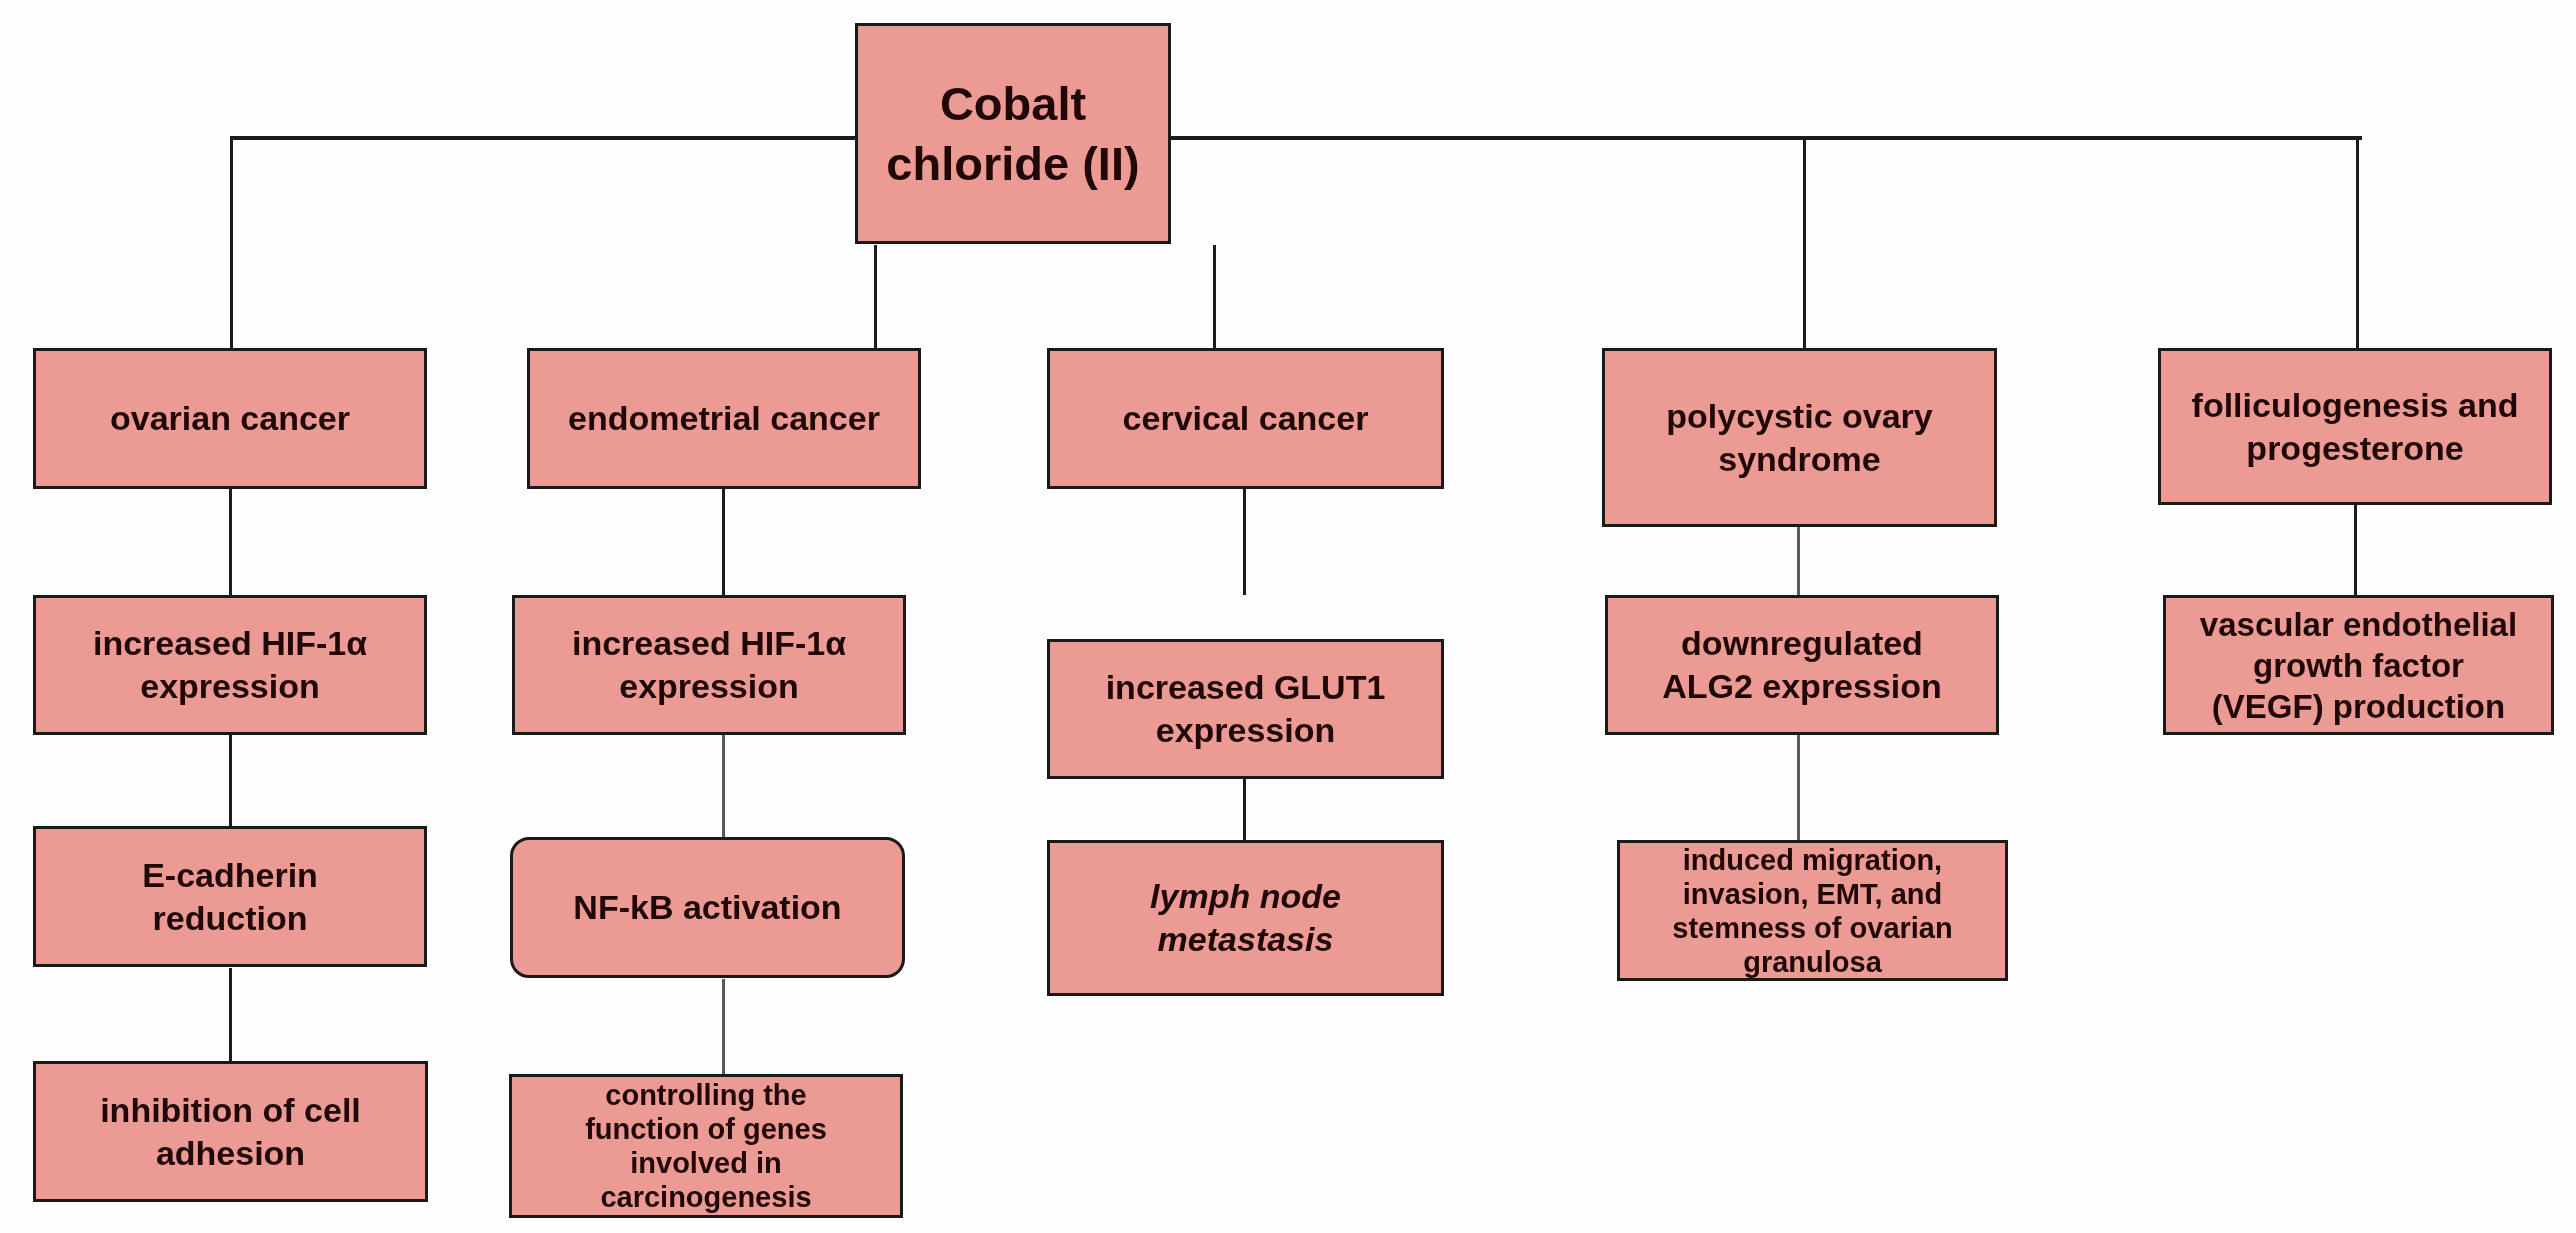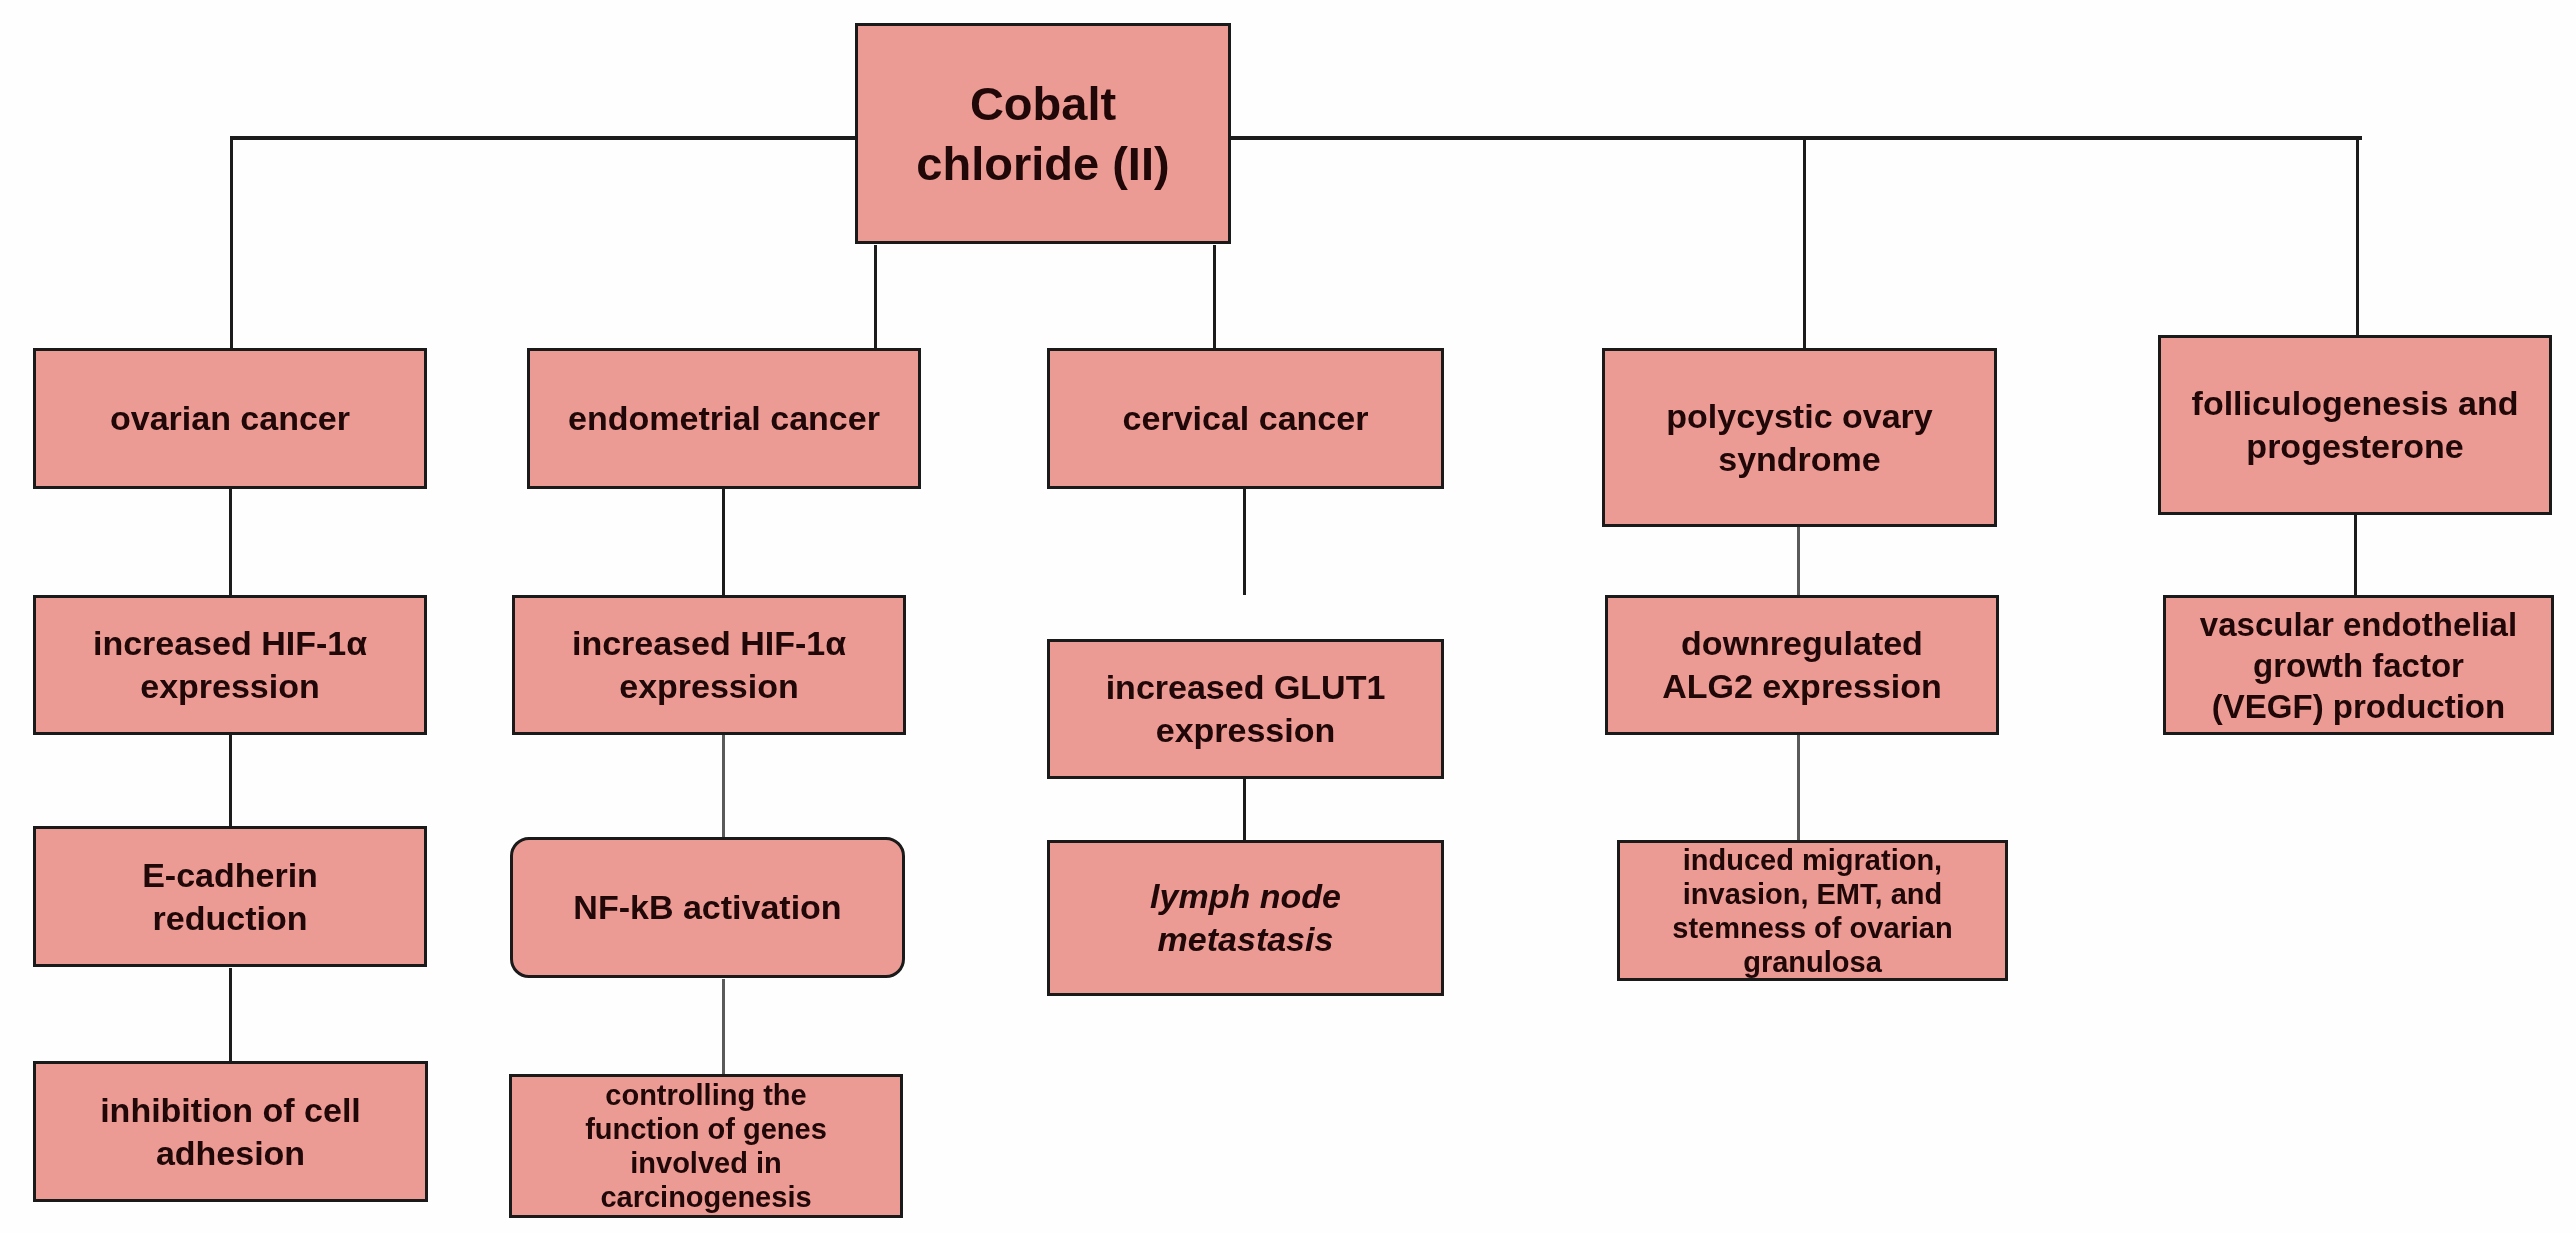--- a/index.html
+++ b/index.html
@@ -29,26 +29,26 @@
     white-space:pre-line;
     box-sizing:border-box;
     z-index:2;
     font-size:34px;line-height:43px;
     padding:0 5.6px;
   }
   .line{position:absolute;background:var(--line);z-index:1;}
   .line.light{background:var(--line-light);}
 
   
-  .n-root{left:855px;top:23px;width:376px;height:221px;font-size:47px;line-height:60px;}
+  .n-root{left:855px;top:23px;width:316px;height:221px;font-size:47px;line-height:60px;}
   .n-b1{left:33px;top:348px;width:394px;height:141px;}
   .n-b2{left:527px;top:348px;width:394px;height:141px;}
   .n-b3{left:1047px;top:348px;width:397px;height:141px;}
   .n-b4{left:1602px;top:348px;width:395px;height:179px;}
-  .n-b5{left:2158px;top:335px;width:394px;height:180px;text-align:center;}
+  .n-b5{left:2158px;top:348px;width:394px;height:157px;text-align:center;}
   .n-c1{left:33px;top:595px;width:394px;height:140px;}
   .n-c2{left:512px;top:595px;width:394px;height:140px;}
   .n-c3{left:1047px;top:595px;width:397px;height:140px;margin-top:44px;}
   .n-c4{left:1605px;top:595px;width:394px;height:140px;}
   .n-c5{left:2163px;top:595px;width:391px;height:140px;font-size:33px;line-height:41px;}
   .n-d1{left:33px;top:826px;width:394px;height:141px;}
   .n-d2{left:510px;top:837px;width:395px;height:141px;border-radius:19px;}
   .n-d3{left:1047px;top:840px;width:397px;height:156px;font-style:italic;}
   .n-d4{left:1617px;top:840px;width:391px;height:141px;font-size:29px;line-height:34px;}
   .n-e1{left:33px;top:1061px;width:395px;height:141px;}

